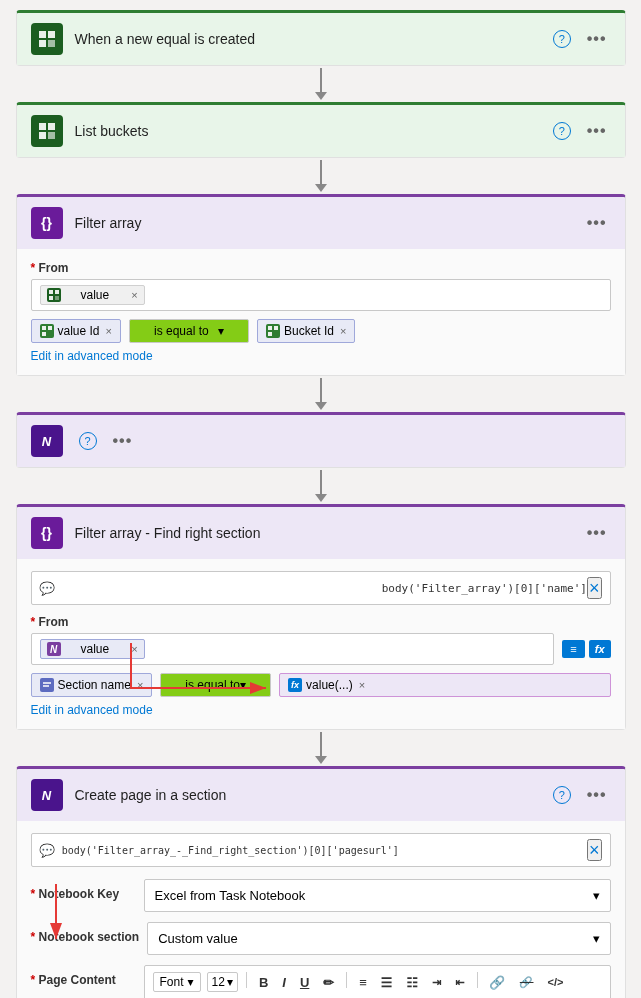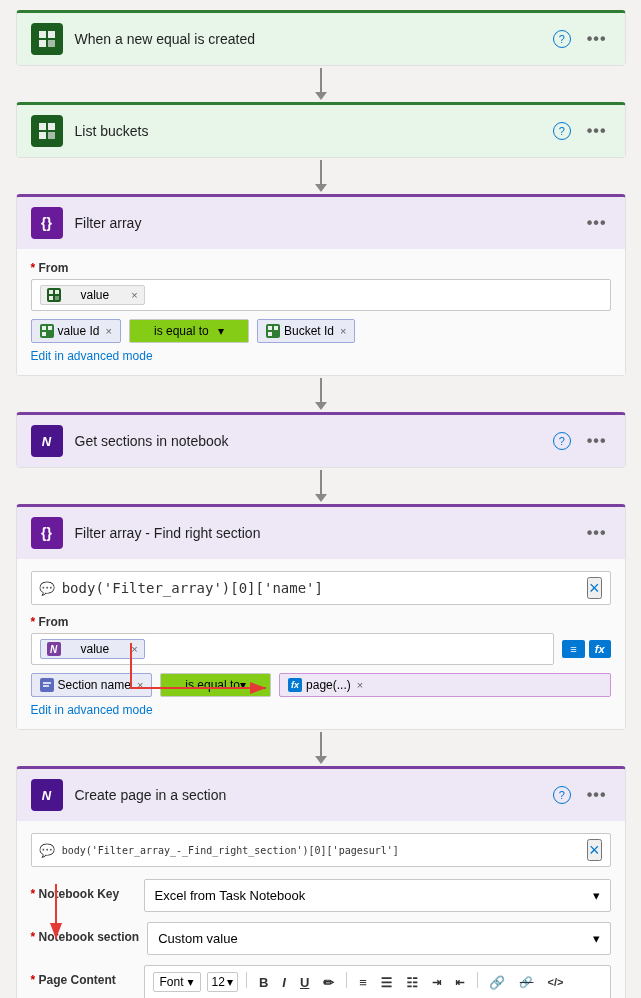--- a/index.html
+++ b/index.html
@@ -462,21 +462,20 @@
   <div class="connector">
     <div class="connector-line"></div>
     <div class="connector-arrow"></div>
   </div>
 
   <div class="flow-card purple-header">
     <div class="card-header purple-bg">
       <div class="card-icon dark-purple">
         <span style="color:#fff;font-size:13px;font-weight:bold;font-style:italic;">N</span>
       </div>
-      <span class="card-title">Get sections in notebook</span>
       <div class="card-actions">
         <button class="icon-btn">
           <span style="width:18px;height:18px;border-radius:50%;border:1.5px solid #0078d4;display:flex;align-items:center;justify-content:center;font-size:11px;color:#0078d4;">?</span>
         </button>
         <button class="icon-btn" style="font-weight:bold;letter-spacing:1px;">•••</button>
       </div>
     </div>
   </div>
 
   <div class="connector">
@@ -491,21 +490,21 @@
       </div>
       <span class="card-title">Filter array - Find right section</span>
       <div class="card-actions">
         <button class="icon-btn" style="font-weight:bold;letter-spacing:1px;">•••</button>
       </div>
     </div>
     <div class="card-body">
 
       <div style="position:relative;display:flex;align-items:center;border:1px solid #c8c8c8;border-radius:2px;padding:5px 8px;background:#fff;margin-bottom:10px;">
         <span style="color:#555;font-size:13px;margin-right:6px;">💬</span>
-        <span style="flex:1;font-family:monospace;font-size:14px;color:#333;">body('Filter_array')[0]['name']</span>
+        <span style="flex:1;font-family:monospace;font-size:11px;color:#333;text-align:right;">body('Filter_array')[0]['name']</span>
         <button class="close-x">×</button>
       </div>
 
       <div class="field-label required">From</div>
       <div style="display:flex;align-items:center;gap:8px;margin-bottom:8px;">
         <div class="tag-input" style="flex:1;">
           <div class="tag notebook-tag">
             <div style="background:#7b3fa0;color:#fff;font-size:9px;border-radius:2px;width:14px;height:14px;display:flex;align-items:center;justify-content:center;flex-shrink:0;">
               <span style="font-weight:bold;font-style:italic;font-size:10px;">N</span>
             </div>
@@ -530,21 +529,21 @@
             </div>
             <span>Section name</span>
             <span class="tag-close">×</span>
           </div>
           <div class="filter-select" style="min-width:110px;">
             <span>is equal to</span>
             <span>▾</span>
           </div>
           <div class="filter-tag" style="background:#ede7f6;border-color:#ce93d8;flex:1;">
             <div style="background:#0078d4;color:#fff;font-size:9px;border-radius:2px;width:14px;height:14px;display:flex;align-items:center;justify-content:center;flex-shrink:0;font-style:italic;font-weight:bold;">fx</div>
-            <span>page(...)</span>
+            <span>value(...)</span>
             <span class="tag-close">×</span>
           </div>
         </div>
 
         <svg style="position:absolute;top:-40px;left:80px;pointer-events:none;" width="200" height="80">
           <defs>
             <marker id="arrowhead1" markerWidth="8" markerHeight="6" refX="8" refY="3" orient="auto">
               <polygon points="0 0, 8 3, 0 6" fill="#e53935"></polygon>
             </marker>
           </defs>

